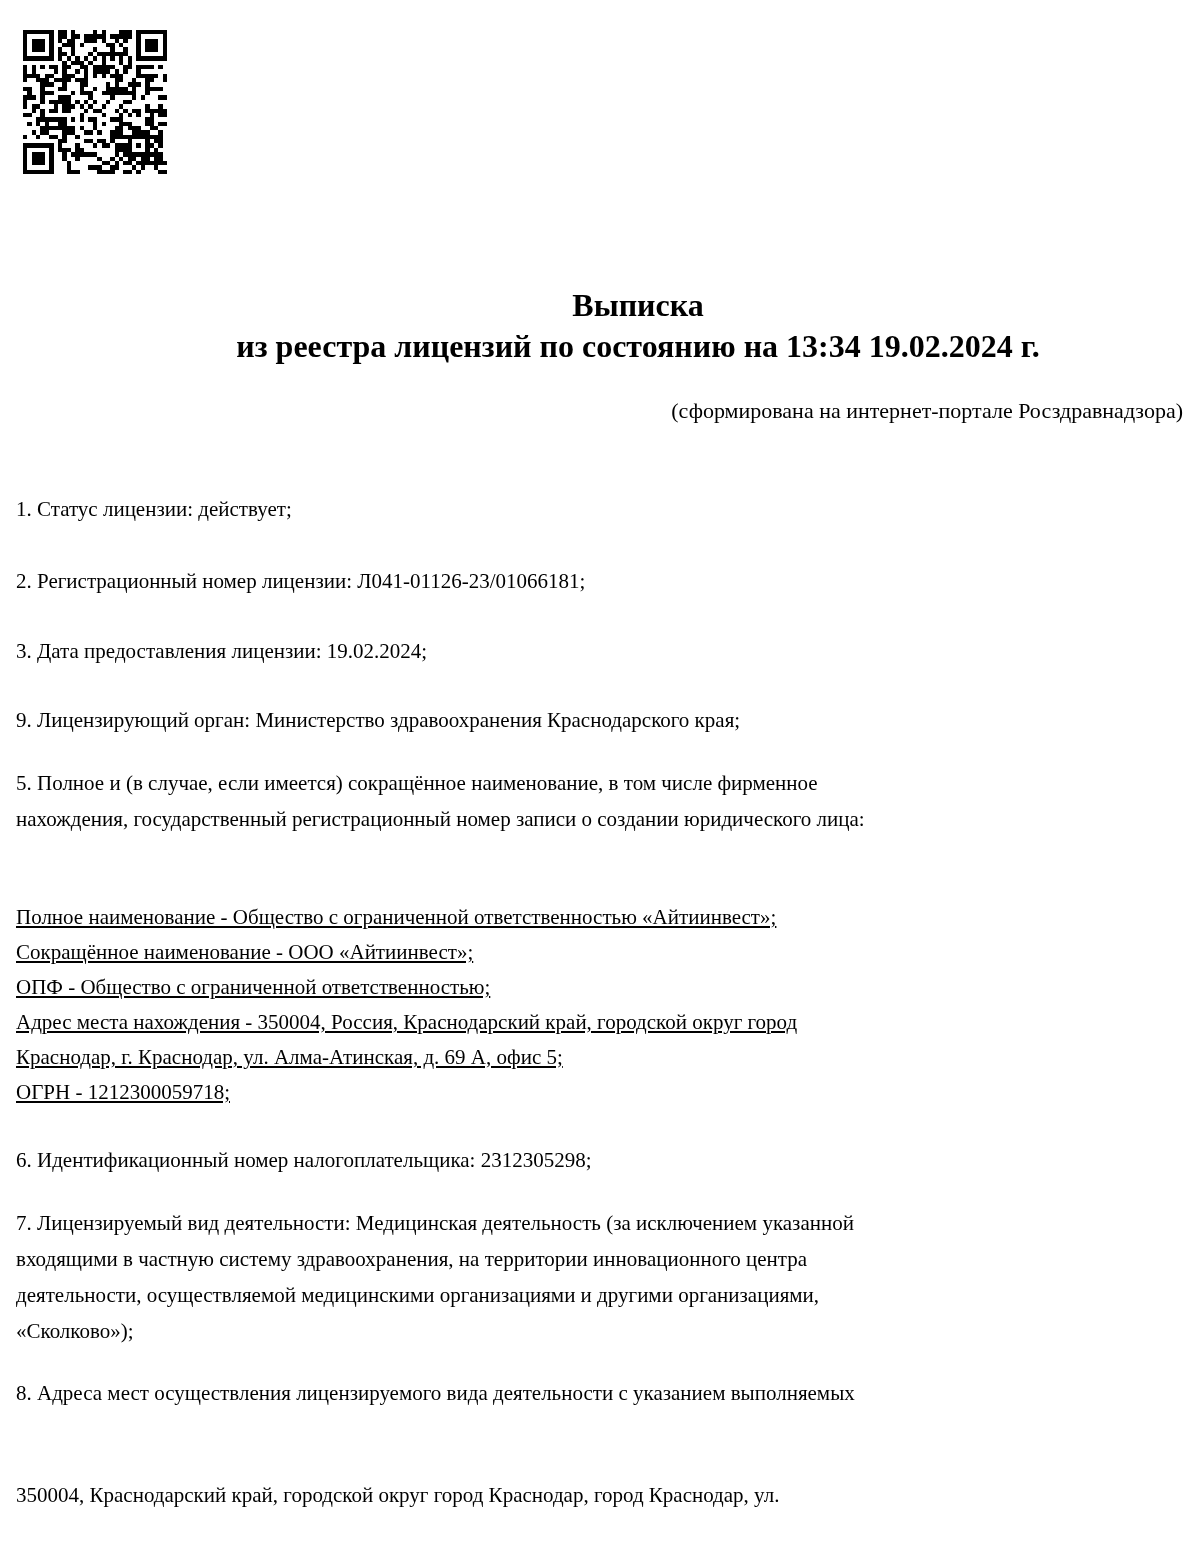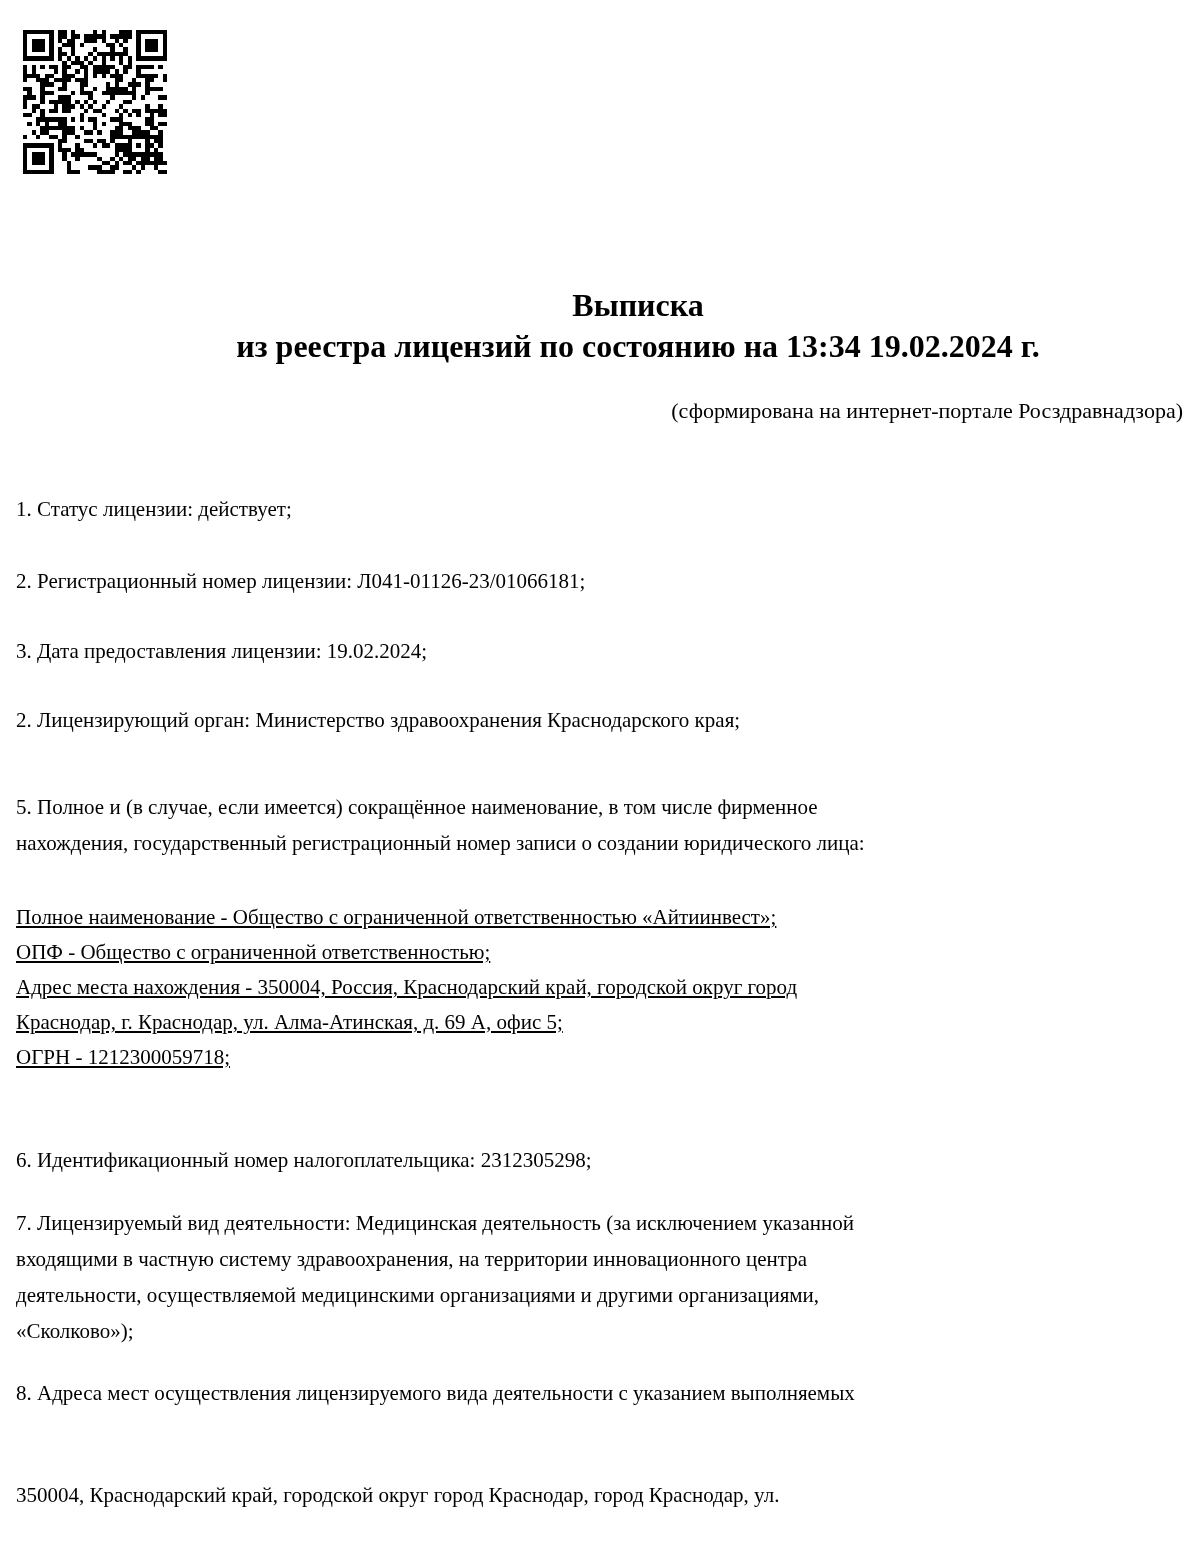--- a/index.html
+++ b/index.html
@@ -73,30 +73,31 @@
 
   <div class="para" style="top:563px">
     <div class="line">2. Регистрационный номер лицензии: Л041-01126-23/01066181;</div>
   </div>
 
   <div class="para" style="top:633px">
     <div class="line">3. Дата предоставления лицензии: 19.02.2024;</div>
   </div>
 
   <div class="para" style="top:702px">
-    <div class="line">2. Лицензирующий орган: Министерство здравоохранения Краснодарского края;</div>
+    <div class="line">9. Лицензирующий орган: Министерство здравоохранения Краснодарского края;</div>
   </div>
 
-  <div class="para" style="top:789px">
+  <div class="para" style="top:765px">
     <div class="line">5. Полное и (в случае, если имеется) сокращённое наименование, в том числе фирменное</div>
     <div class="line">нахождения, государственный регистрационный номер записи о создании юридического лица:</div>
   </div>
 
   <div class="para tight" style="top:900px">
     <div class="line">Полное наименование - Общество с ограниченной ответственностью «Айтиинвест»;</div>
+    <div class="line">Сокращённое наименование - ООО «Айтиинвест»;</div>
     <div class="line">ОПФ - Общество с ограниченной ответственностью;</div>
     <div class="line">Адрес места нахождения - 350004, Россия, Краснодарский край, городской округ город</div>
     <div class="line">Краснодар, г. Краснодар, ул. Алма-Атинская, д. 69 А, офис 5;</div>
     <div class="line">ОГРН - 1212300059718;</div>
   </div>
 
   <div class="para" style="top:1142px">
     <div class="line">6. Идентификационный номер налогоплательщика: 2312305298;</div>
   </div>
 

